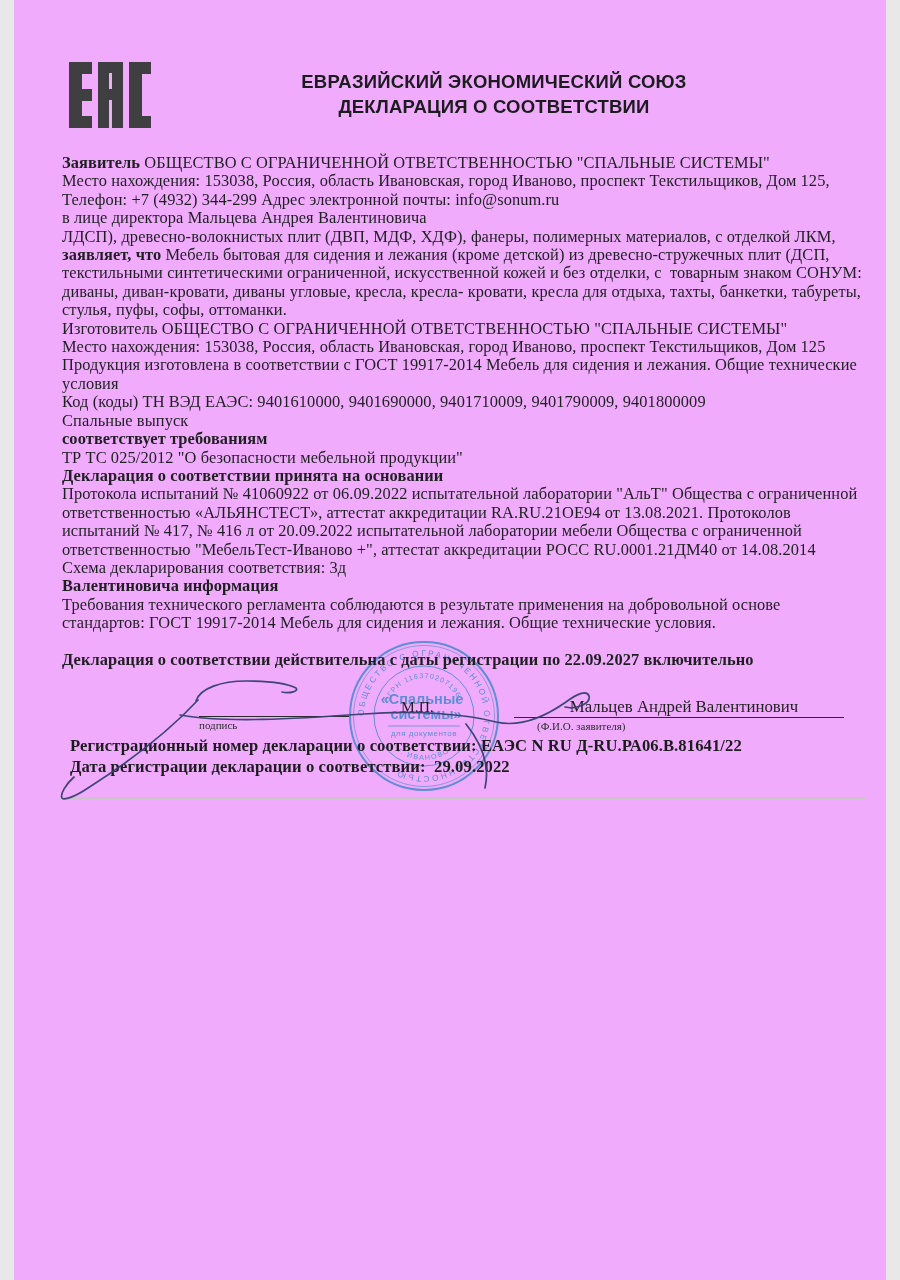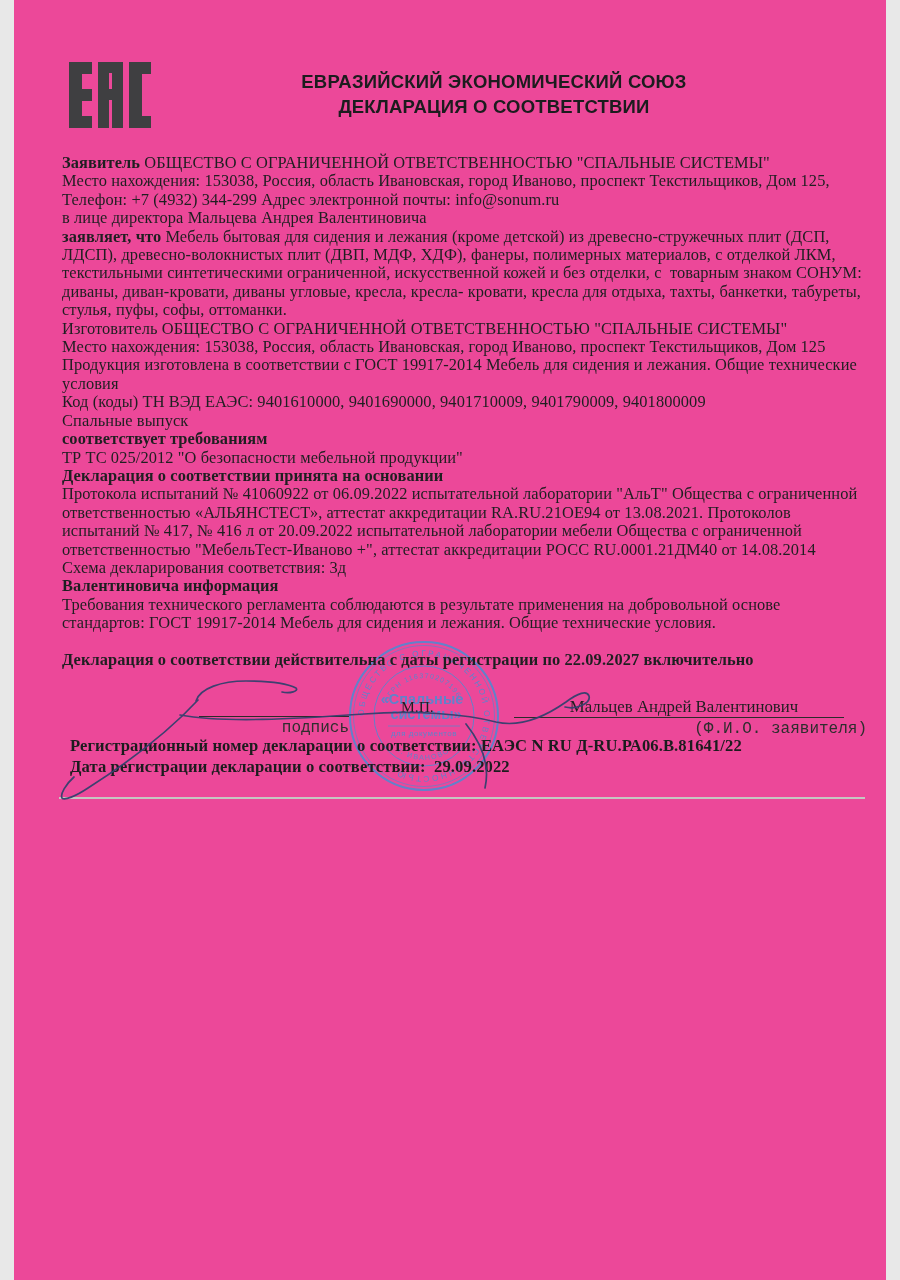--- a/index.html
+++ b/index.html
@@ -1,17 +1,17 @@
 <!DOCTYPE html>
 <html><head>
 <meta charset="utf-8">
 <style>
   html,body{margin:0;padding:0;background:#e8e8e8;}
   .page{
-    position:relative;width:872px;height:1280px;background:#ec4899;
+    position:relative;width:872px;height:1280px;background:#f0abfc;
     overflow:hidden;font-family:"Liberation Serif",serif;margin:0 auto;
   }
   
   .eac-logo{position:absolute;left:55px;top:62px;}
   
   .header{
     position:absolute;left:120px;top:69px;width:720px;text-align:center;
     font-family:"Liberation Sans",sans-serif;font-weight:bold;
     font-size:18.5px;line-height:25px;color:#1c1c1e;letter-spacing:0.2px;
   }
@@ -20,22 +20,22 @@
   .line{
     white-space:pre;min-height:18.4px;line-height:18.4px;
     font-size:16.4px;color:#1f1f21;letter-spacing:0.1px;
   }
   .line .b{font-weight:bold;}
   
   .sig-rule{position:absolute;border-top:1.4px solid #2b2b2b;z-index:2;}
   .rule-left{left:185px;top:716px;width:150px;}
   .rule-right{left:500px;top:717px;width:330px;}
   .small-label{
-    position:absolute;font-size:16px;color:#2e2e2e;text-align:right;z-index:2;
-    font-family:Liberation Mono, monospace;
+    position:absolute;font-size:11px;color:#2e2e2e;text-align:left;z-index:2;
+    font-family:Liberation Serif, serif;
   }
   .podpis{left:185px;top:719px;width:150px;}
   .fio{left:523px;top:720px;width:330px;}
   .mp{position:absolute;left:387px;top:698px;font-size:15.5px;color:#1f1f21;z-index:2;}
   .applicant-name{
     position:absolute;left:505px;top:697px;width:330px;text-align:center;
     font-size:16.8px;color:#1f1f21;z-index:2;
   }
   .reg-line{
     position:absolute;left:48px;font-weight:bold;font-size:16.6px;
@@ -78,22 +78,22 @@
   <div class="header">
     <div>ЕВРАЗИЙСКИЙ ЭКОНОМИЧЕСКИЙ СОЮЗ</div>
     <div>ДЕКЛАРАЦИЯ О СООТВЕТСТВИИ</div>
   </div>
 
   <div class="doc-body">
       <div class="line"><span class="b">Заявитель</span><span> ОБЩЕСТВО С ОГРАНИЧЕННОЙ ОТВЕТСТВЕННОСТЬЮ "СПАЛЬНЫЕ СИСТЕМЫ"</span></div>
       <div class="line"><span>Место нахождения: 153038, Россия, область Ивановская, город Иваново, проспект Текстильщиков, Дом 125,</span></div>
       <div class="line"><span>Телефон: +7 (4932) 344-299 Адрес электронной почты: info@sonum.ru</span></div>
       <div class="line"><span>в лице директора Мальцева Андрея Валентиновича</span></div>
+      <div class="line"><span>ЛДСП), древесно-волокнистых плит (ДВП, МДФ, ХДФ), фанеры, полимерных материалов, с отделкой ЛКМ,</span></div>
       <div class="line"><span class="b">заявляет, что</span><span> Мебель бытовая для сидения и лежания (кроме детской) из древесно-стружечных плит (ДСП,</span></div>
-      <div class="line"><span>ЛДСП), древесно-волокнистых плит (ДВП, МДФ, ХДФ), фанеры, полимерных материалов, с отделкой ЛКМ,</span></div>
       <div class="line"><span>текстильными синтетическими ограниченной, искусственной кожей и без отделки, с  товарным знаком СОНУМ:</span></div>
       <div class="line"><span>диваны, диван-кровати, диваны угловые, кресла, кресла- кровати, кресла для отдыха, тахты, банкетки, табуреты,</span></div>
       <div class="line"><span>стулья, пуфы, софы, оттоманки.</span></div>
       <div class="line"><span>Изготовитель ОБЩЕСТВО С ОГРАНИЧЕННОЙ ОТВЕТСТВЕННОСТЬЮ "СПАЛЬНЫЕ СИСТЕМЫ"</span></div>
       <div class="line"><span>Место нахождения: 153038, Россия, область Ивановская, город Иваново, проспект Текстильщиков, Дом 125</span></div>
       <div class="line"><span>Продукция изготовлена в соответствии с ГОСТ 19917-2014 Мебель для сидения и лежания. Общие технические</span></div>
       <div class="line"><span>условия</span></div>
       <div class="line"><span>Код (коды) ТН ВЭД ЕАЭС: 9401610000, 9401690000, 9401710009, 9401790009, 9401800009</span></div>
       <div class="line"><span>Спальные выпуск</span></div>
       <div class="line"><span class="b">соответствует требованиям</span></div>

